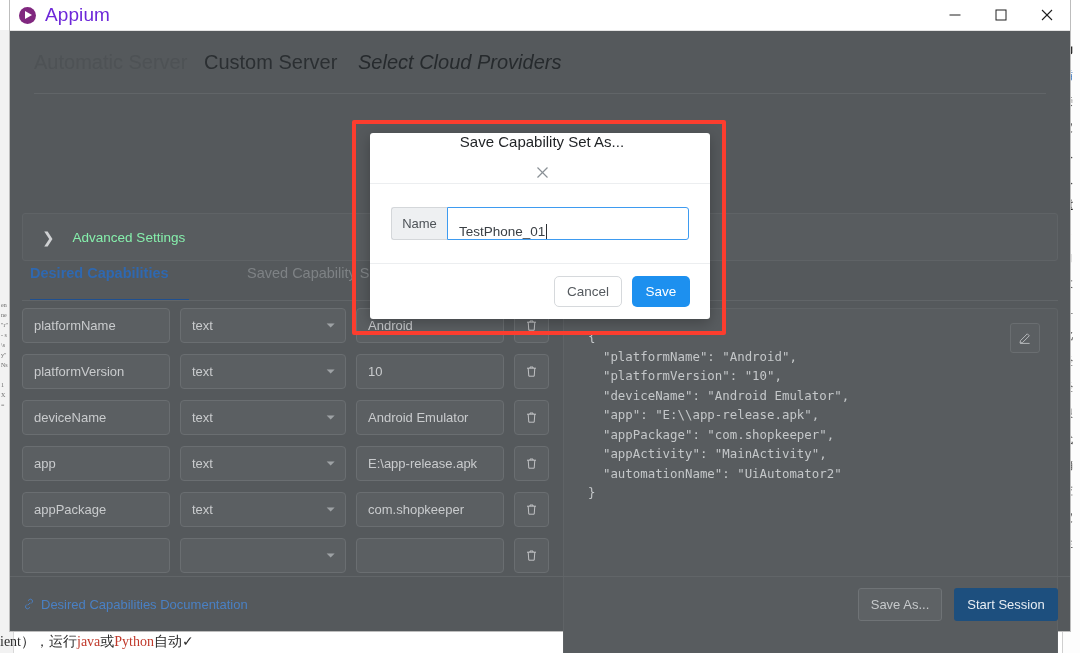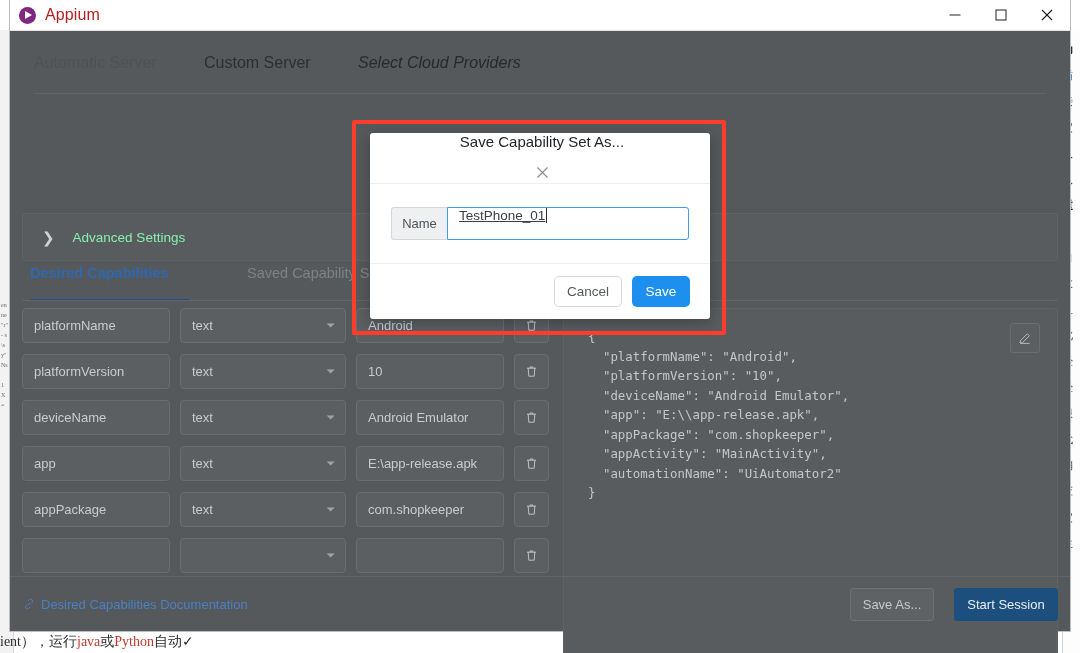--- a/index.html
+++ b/index.html
@@ -115,42 +115,42 @@
   .appium-logo::after {
     content: "";
     position: absolute;
     left: 5.5px; top: 4px;
     width: 0; height: 0;
     border-left: 7px solid #ffffff;
     border-top: 4.5px solid transparent;
     border-bottom: 4.5px solid transparent;
   }
   .app-title {
-    font-size: 16px;
-    color: #b91c1c;
+    font-size: 19px;
+    color: #6d28d9;
     letter-spacing: 0.1px;
   }
   .winbtns { display: flex; height: 31px; }
   .winbtn {
     width: 46px; height: 31px;
     display: flex; align-items: center; justify-content: center;
     color: #202020;
   }
   .winbtn svg { display: block; }
 
   
   .servertabs {
     position: absolute;
     left: 0; top: 31px;
     width: 1060px; height: 63px;
     display: flex;
     align-items: center;
   }
   .stab {
-    font-size: 16px;
+    font-size: 20px;
     color: #4d4d4d;
     white-space: nowrap;
   }
   .stab.st1 { position: absolute; left: 24px; color: #4e5255; }
   .stab.st2 { position: absolute; left: 194px; color: #2b2f32; }
   .stab.st3 { position: absolute; left: 348px; color: #262a2d; font-style: italic; }
   .servertabs-sep {
     position: absolute;
     left: 24px; bottom: 0;
     width: 1012px;
@@ -328,21 +328,21 @@
     color: #4a80c4;
     white-space: nowrap;
     justify-content: space-between;
   }
   .doclink svg { display: block; }
   .footer-btns {
     position: absolute;
     right: 12px;
     display: flex;
     align-items: center;
-    gap: 20px;
+    gap: 12px;
   }
   .btn-saveas {
     width: 84px; height: 33px;
     border: 1px solid #6f7376;
     border-radius: 3px;
     background: #5e6265;
     color: #c6c9cb;
     font-size: 13px;
     display: flex; align-items: center; justify-content: center;
   }
@@ -414,26 +414,25 @@
     justify-content: center;
     font-size: 13px;
     color: #4d5257;
   }
   .field-input {
     flex: 1;
     border: 1px solid #3e9bf0;
     border-radius: 0 3px 3px 0;
     background: #ffffff;
     display: flex;
-    align-items: flex-start;
+    align-items: flex-end;
     padding-left: 11px;
     font-size: 13.5px;
     color: #3a3f44;
     position: relative;
-    text-decoration: underline;
   }
   .caretbar {
     display: inline-block;
     width: 1px;
     height: 15px;
     background: #2b2f33;
     margin-left: 1px;
   }
   .modal-foot {
     height: 55px;

